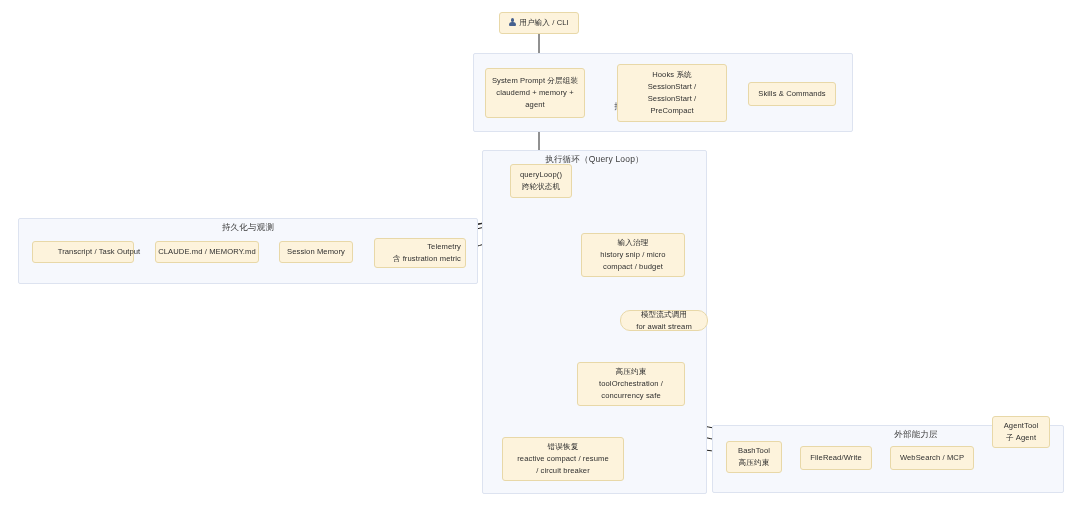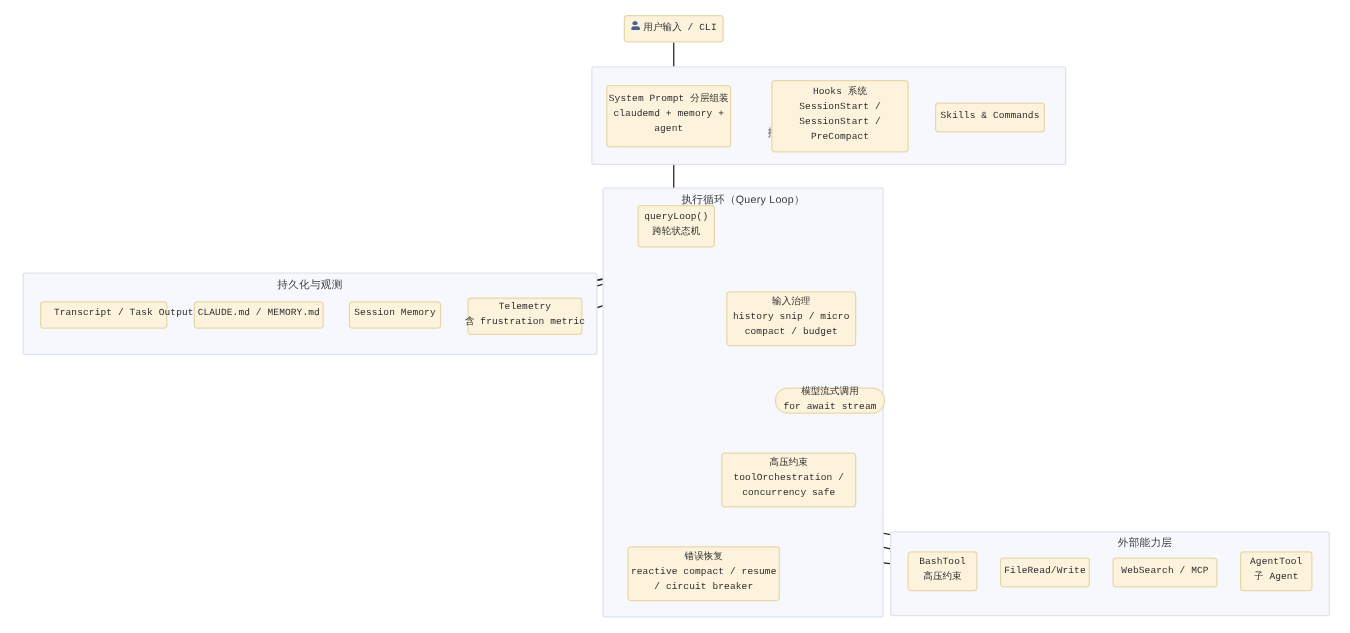--- a/index.html
+++ b/index.html
@@ -46,21 +46,20 @@
     display: flex;
     flex-direction: column;
     align-items: center;
     justify-content: center;
     text-align: center;
     font-size: 7.6px;
     line-height: 1.55;
     color: #2e2e2e;
     padding: 2px 4px;
     letter-spacing: .1px;
-    font-family: Liberation Mono, monospace;
   }
   .node .ln { display: block; white-space: nowrap; }
   .user-icon {
     display: inline-block;
     width: 7px;
     height: 8px;
     margin-right: 3px;
     vertical-align: -1px;
     position: relative;
   }
@@ -178,33 +177,33 @@
       </div>
       <div class="node" style="left: 32px; top: 241px; width: 102px; height: 22px; padding-left: 36px;">
         <span class="ln">Transcript / Task Output</span>
       </div>
       <div class="node" style="left: 155px; top: 241px; width: 104px; height: 22px;">
         <span class="ln">CLAUDE.md / MEMORY.md</span>
       </div>
       <div class="node" style="left: 279px; top: 241px; width: 74px; height: 22px;">
         <span class="ln">Session Memory</span>
       </div>
-      <div class="node" style="left: 374px; top: 238px; width: 92px; height: 30px;">
+      <div class="node" style="left: 374px; top: 238px; width: 92px; height: 30px; align-items: flex-end;">
         <span class="ln">Telemetry</span>
         <span class="ln">含 frustration metric</span>
       </div>
       <div class="node" style="left: 726px; top: 441px; width: 56px; height: 32px;">
         <span class="ln">BashTool</span>
         <span class="ln">高压约束</span>
       </div>
       <div class="node" style="left: 800px; top: 446px; width: 72px; height: 24px;">
         <span class="ln">FileRead/Write</span>
       </div>
       <div class="node" style="left: 890px; top: 446px; width: 84px; height: 24px;">
         <span class="ln">WebSearch / MCP</span>
       </div>
-      <div class="node" style="left: 992px; top: 441px; width: 58px; height: 32px;">
+      <div class="node" style="left: 992px; top: 416px; width: 58px; height: 32px;">
         <span class="ln">AgentTool</span>
         <span class="ln">子 Agent</span>
       </div>
     </div>
 
 </div>
 
 </body></html>

